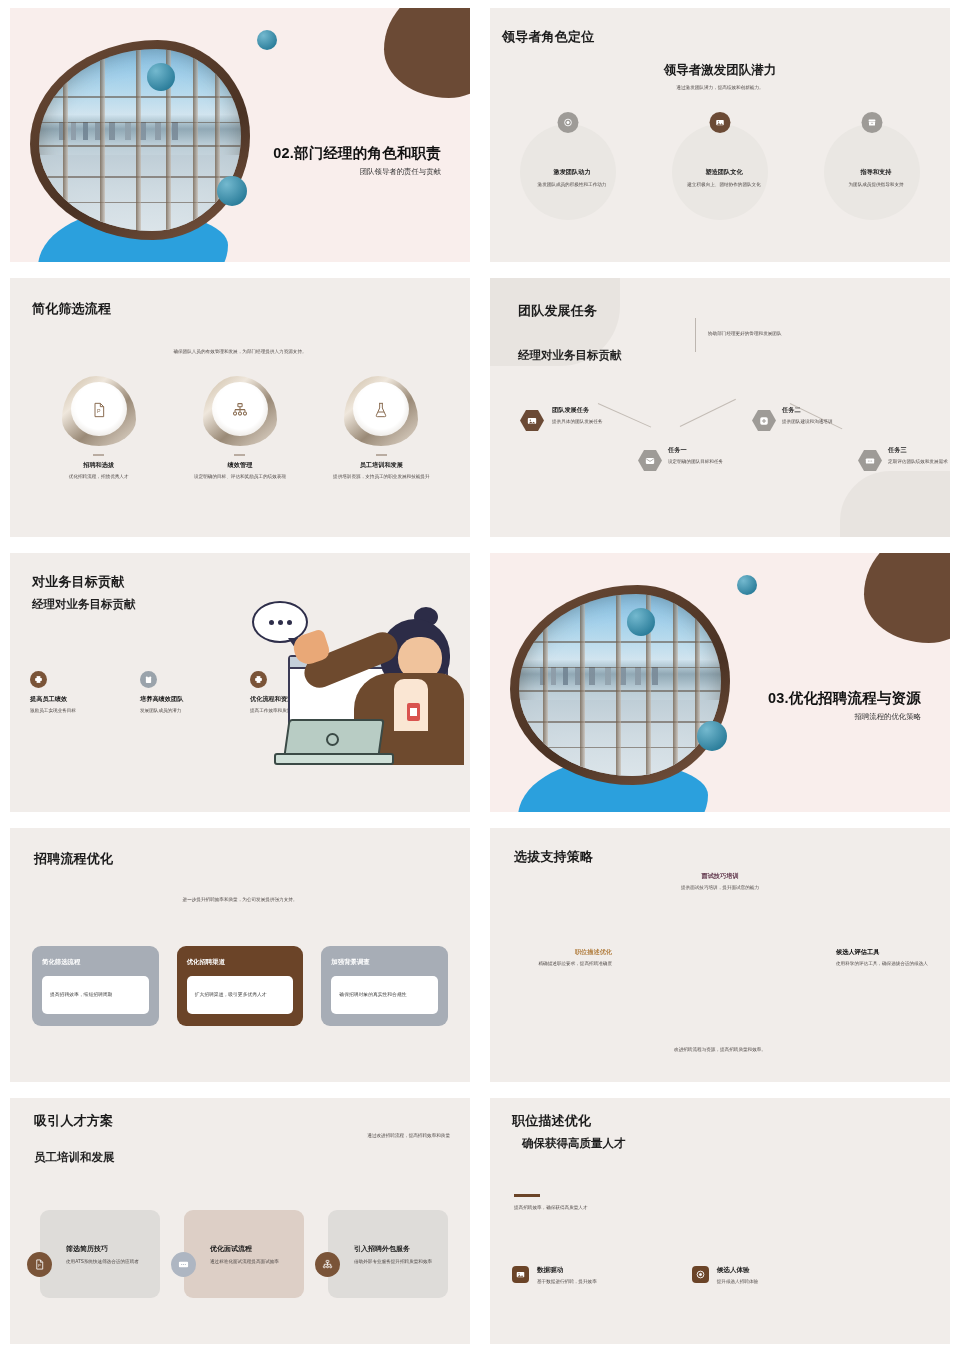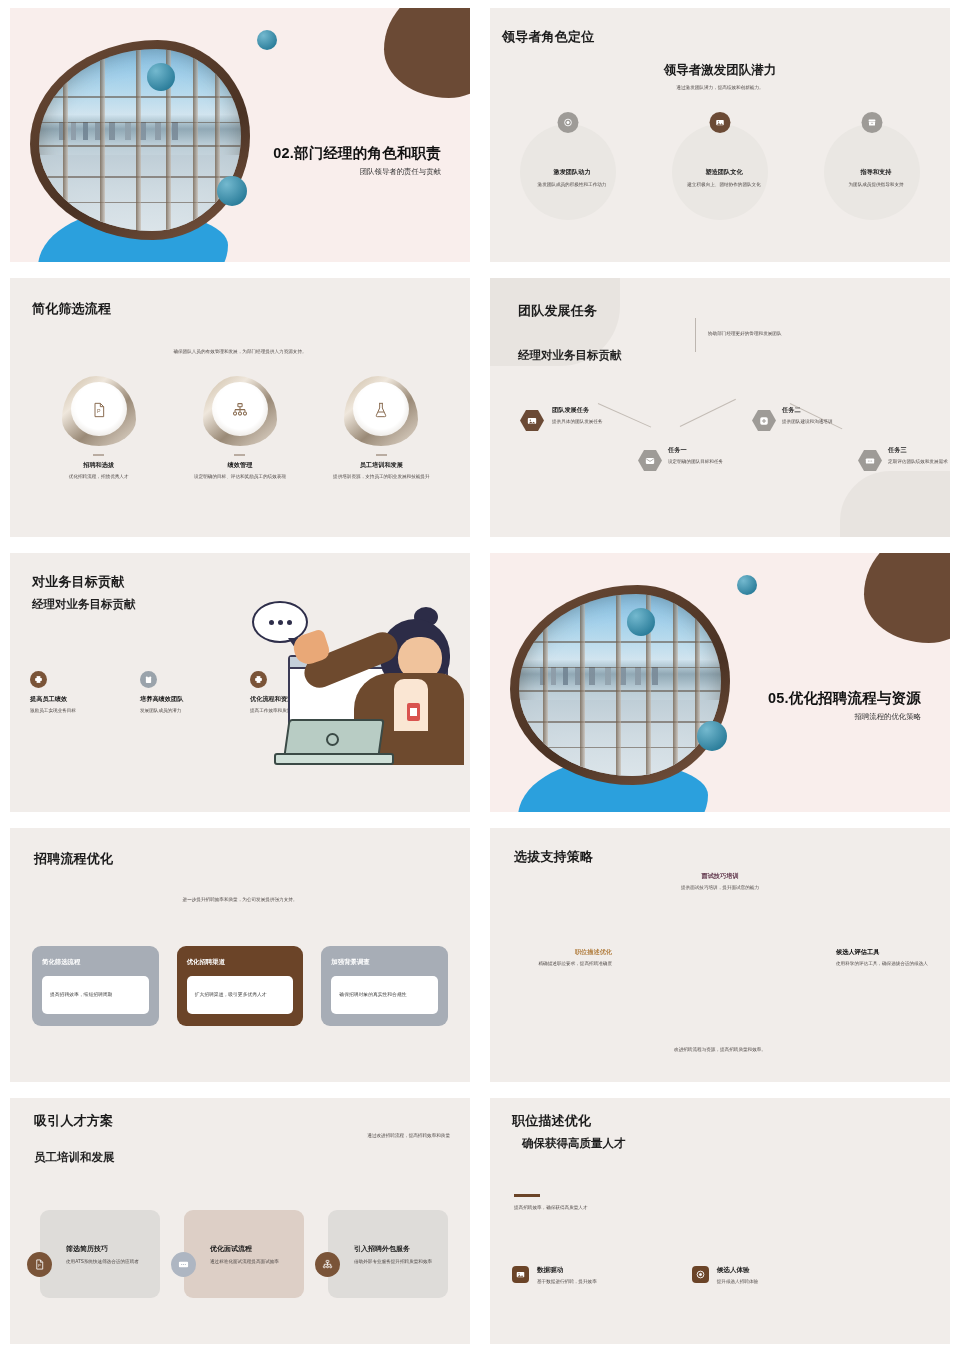--- a/index.html
+++ b/index.html
@@ -618,21 +618,21 @@
           <div class="glass-col" style="left:76%"></div>
           <div class="glass-col" style="left:87%"></div>
         </div>
       </div>
 
       <div class="dot-teal" style="left:247px;top:22px;width:20px;height:20px"></div>
       <div class="dot-teal" style="left:137px;top:55px;width:28px;height:28px"></div>
       <div class="dot-teal" style="left:207px;top:168px;width:30px;height:30px"></div>
 
       <div class="cover-title">
-        <div class="t">05.优化招聘流程与资源</div>
+        <div class="t">03.优化招聘流程与资源</div>
         <div class="s">招聘流程的优化策略</div>
       </div>
     </div>
   </div>
 
   <div class="slide">
     <div class="canvas">
       <div class="h-title" style="position:absolute;left:24px;top:22px">招聘流程优化</div>
       <div class="tinyc" style="position:absolute;left:60px;right:60px;top:68px">进一步提升招聘效率和质量，为公司发展提供强力支持。</div>
 

